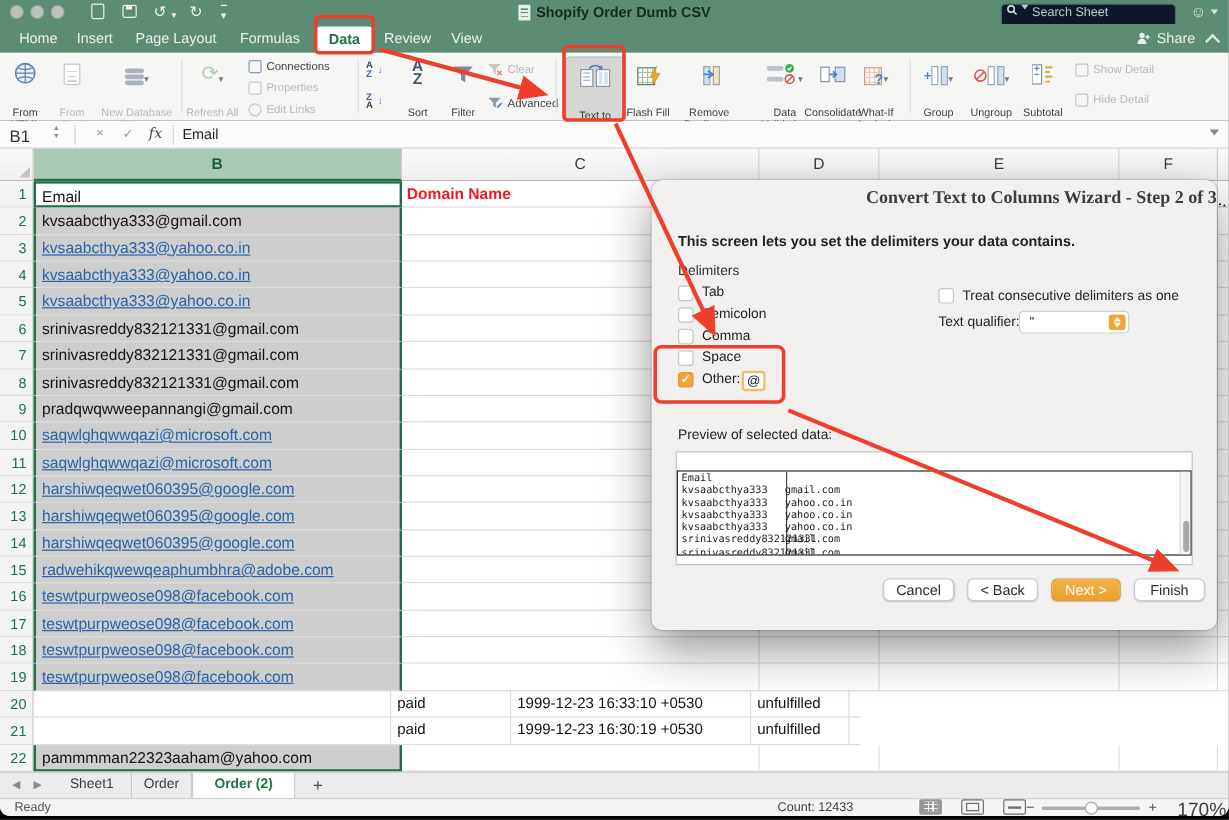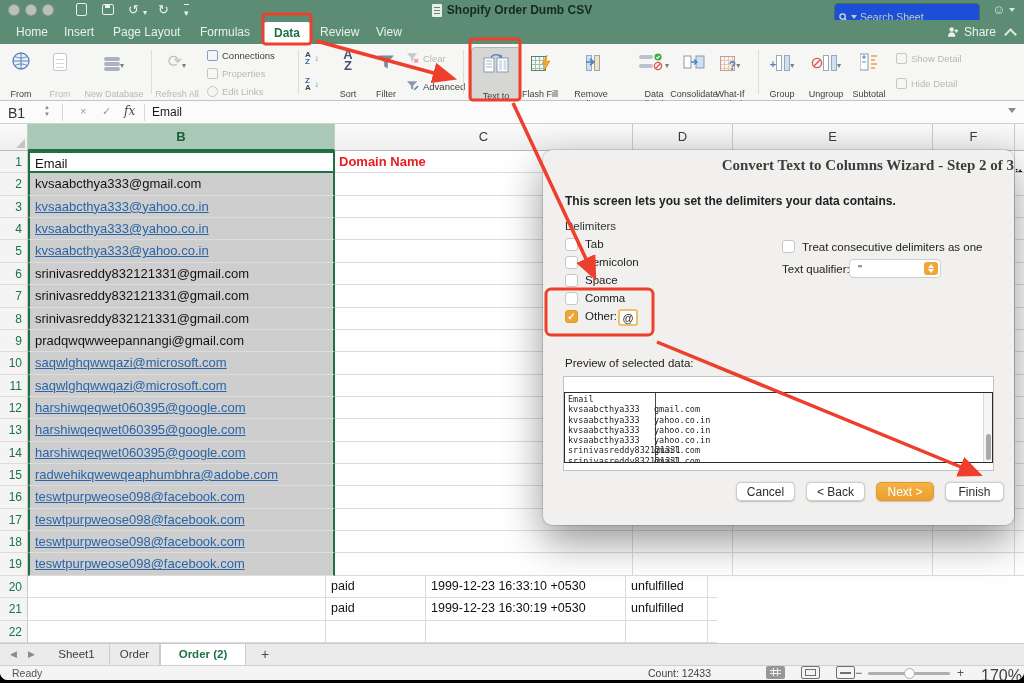--- a/index.html
+++ b/index.html
@@ -10,21 +10,21 @@
   #titlebar{left:0;top:0;width:1024px;height:20px;background:#5c8d74;}
   .tlight{position:absolute;top:4px;width:12px;height:12px;border-radius:50%;background:#b9c1b9;border:1px solid rgba(0,0,0,.18);box-sizing:border-box;}
   .tbico{position:absolute;top:2px;color:#e9f1ea;font-size:13px;line-height:16px;}
   .tb-doc{position:absolute;top:3px;width:11px;height:13px;border:1.5px solid #e9f1ea;border-radius:2px;box-sizing:border-box;}
   .tb-save{position:absolute;top:4px;width:12px;height:11px;border:1.5px solid #e9f1ea;border-radius:2px;box-sizing:border-box;}
   .tb-save i{position:absolute;left:2px;top:0;width:5px;height:3px;background:#e9f1ea;}
   #title-group{left:0;right:0;top:0;height:20px;display:flex;align-items:center;justify-content:center;gap:5px;pointer-events:none;}
   #title-doc{width:10px;height:13px;background:#e6efe9;border-radius:1px;position:relative;}
   #title-doc i{position:absolute;left:2px;top:3px;width:6px;height:7px;background:repeating-linear-gradient(#5c8d74 0 1px,transparent 1px 3px);}
   #title-text{font-size:12px;font-weight:bold;color:#142b1f;}
-  #searchbox{left:834px;top:3px;width:146px;height:28px;background:#1d4ed8;border:1px solid #456f5b;border-radius:4px;display:flex;align-items:center;padding:0 4px;gap:3px;box-sizing:border-box;}
+  #searchbox{left:834px;top:3px;width:146px;height:28px;background:#0f172a;border:1px solid #456f5b;border-radius:4px;display:flex;padding:0 4px;gap:3px;box-sizing:border-box;}
   #searchbox .ph{color:#b9cfc2;font-size:10.5px;}
   .caret-dn{width:0;height:0;border-left:3px solid transparent;border-right:3px solid transparent;border-top:4px solid #b9cfc2;}
   #smiley{left:992px;top:2px;color:#d9e5dc;font-size:13px;line-height:15px;}
   
   #tabbar{left:0;top:20px;width:1024px;height:24px;background:#5c8d74;}
   .ttab{position:absolute;top:0;height:24px;line-height:24px;color:#e8f1ea;font-size:12px;}
   #tab-data{left:263px;top:2px;width:48px;height:22px;background:#fff;border-radius:4px 4px 0 0;text-align:center;line-height:23px;color:#1e7145;font-weight:bold;font-size:12px;}
   #share{right:28px;top:0;height:24px;display:flex;align-items:center;gap:4px;color:#eaf2ec;font-size:12px;}
   .chev-up{width:7px;height:7px;border-right:2px solid #dfe9e2;border-bottom:2px solid #dfe9e2;transform:rotate(-135deg);}
   
@@ -595,20 +595,21 @@
       <div class="grow link">
         <div class="rh">21</div>
         <div class="cc"></div>
         <div class="cd">paid</div>
         <div class="ce">1999-12-23 16:30:19 +0530</div>
         <div class="cf">unfulfilled</div>
         <div class="cg"></div>
       </div>
       <div class="grow plainlast">
         <div class="rh">22</div>
+        <div class="cb">pammmman22323aaham@yahoo.com</div>
         <div class="cc"></div>
         <div class="cd"></div>
         <div class="ce"></div>
         <div class="cf"></div>
         <div class="cg"></div>
       </div>
     </div>
 
   <div id="dialog" class="abs">
     <div id="dlg-title" class="abs">Convert Text to Columns Wizard - Step 2 of 3</div>
@@ -619,25 +620,25 @@
     <div class="dchk">
           <span class="box"></span>
           <span class="lbl">Tab</span>
         </div>
         <div class="dchk">
           <span class="box"></span>
           <span class="lbl">Semicolon</span>
         </div>
         <div class="dchk">
           <span class="box"></span>
-          <span class="lbl">Space</span>
+          <span class="lbl">Comma</span>
         </div>
         <div class="dchk">
           <span class="box"></span>
-          <span class="lbl">Comma</span>
+          <span class="lbl">Space</span>
         </div>
         <div class="dchk checked">
           <span class="box">
             <span class="check">✓</span>
           </span>
           <span class="lbl">Other:</span>
         </div>
       </div>
     <div id="other-input" class="abs">@</div>
     <div id="treat-row" class="abs">

